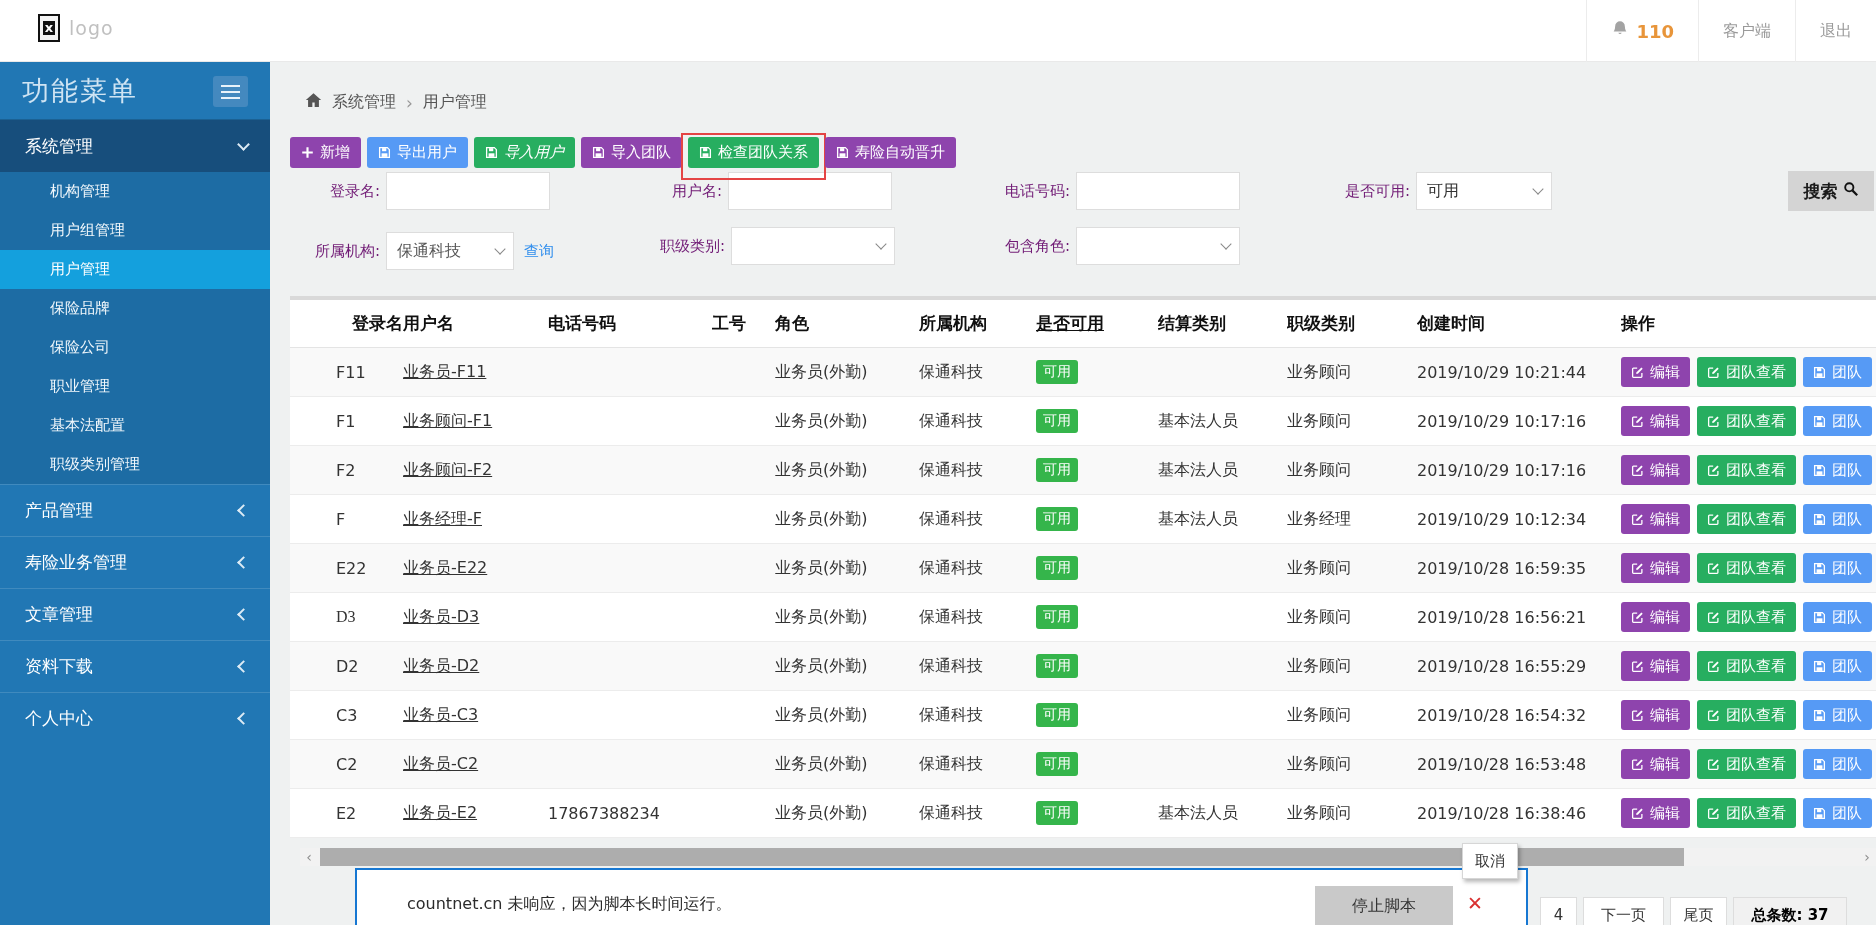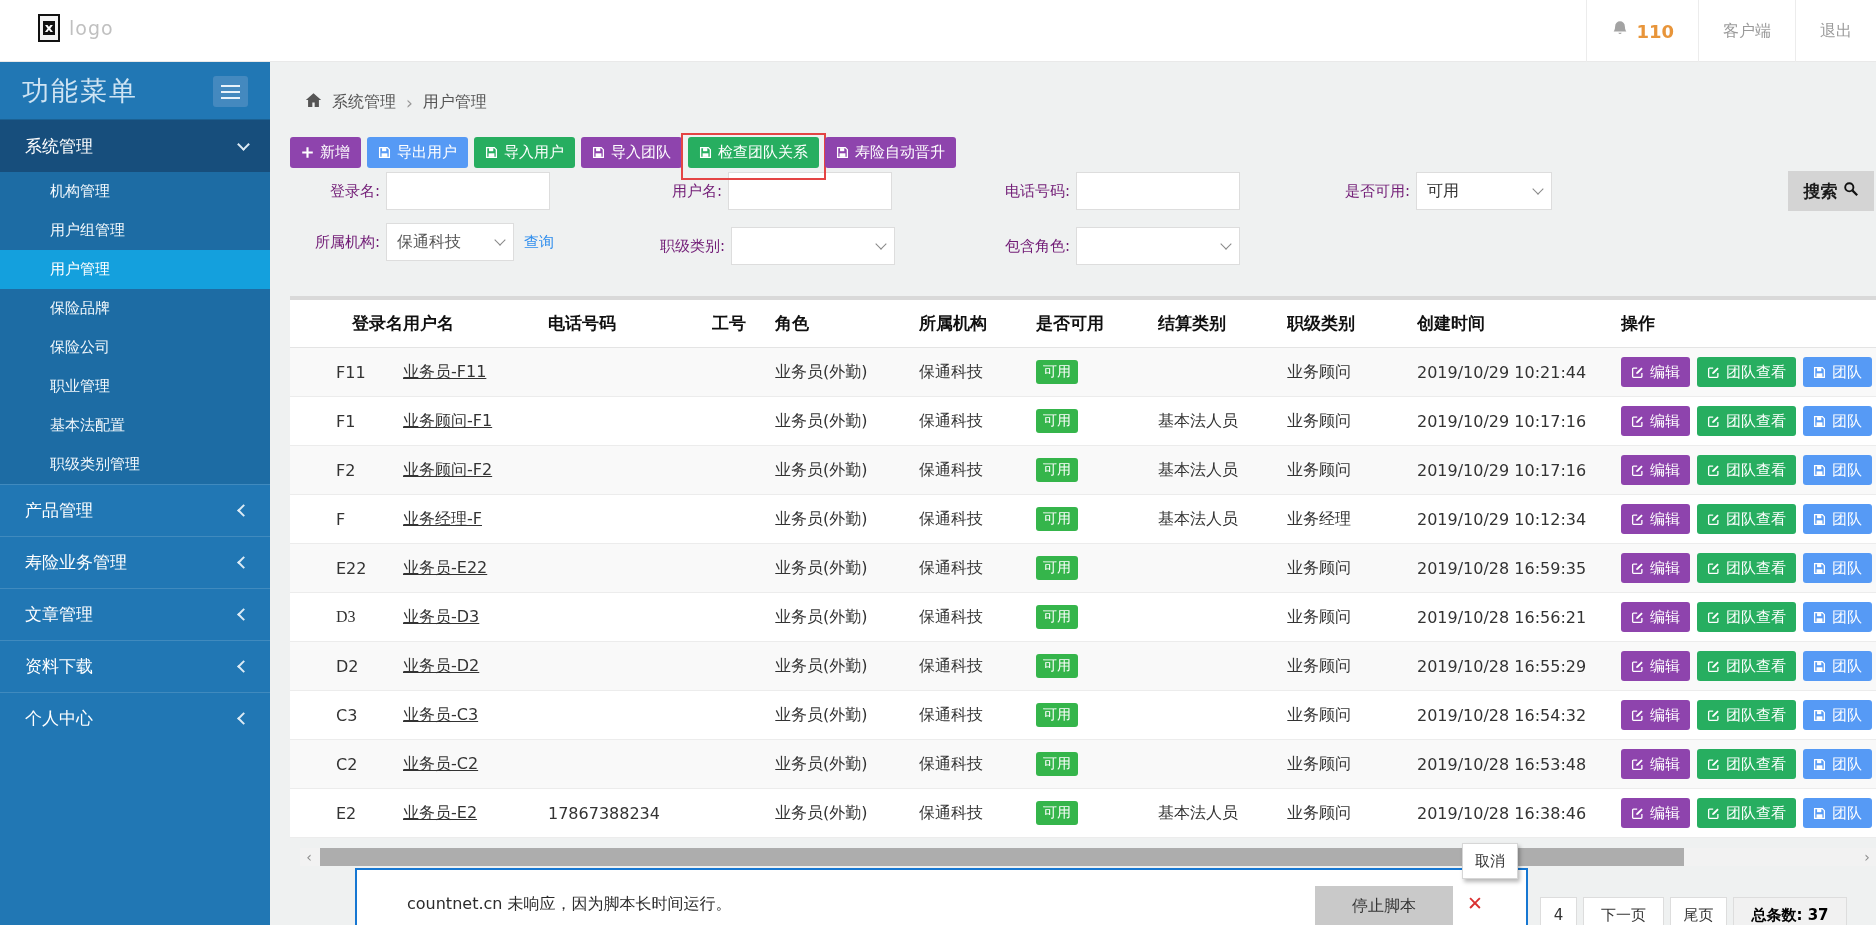--- a/index.html
+++ b/index.html
@@ -179,21 +179,21 @@
       <button class="tbtn" style="background: rgb(86, 154, 245);">
         <span style="display: inline-flex;">
           <svg viewBox="0 0 16 16" width="13" height="13">
             <path d="M2 2h9.5L14 4.5V14H2z" fill="none" stroke="#fff" stroke-width="1.6"></path>
             <rect x="5" y="2.6" width="5.2" height="3.8" fill="#fff"></rect>
             <rect x="4.4" y="9" width="7.2" height="4.4" fill="#fff"></rect>
           </svg>
         </span>
         <span>导出用户</span>
       </button>
-      <button class="tbtn" style="background: rgb(39, 174, 96);">
+      <button class="tbtn" style="background: rgb(39, 174, 96); font-style: italic;">
         <span style="display: inline-flex;">
           <svg viewBox="0 0 16 16" width="13" height="13">
             <path d="M2 2h9.5L14 4.5V14H2z" fill="none" stroke="#fff" stroke-width="1.6"></path>
             <rect x="5" y="2.6" width="5.2" height="3.8" fill="#fff"></rect>
             <rect x="4.4" y="9" width="7.2" height="4.4" fill="#fff"></rect>
           </svg>
         </span>
         <span>导入用户</span>
       </button>
       <button class="tbtn" style="background: rgb(142, 68, 173);">
@@ -251,21 +251,21 @@
   <button class="search-btn">
     <span>搜索</span>
     <span>
       <svg viewBox="0 0 16 16" width="16" height="16">
           <circle cx="6.3" cy="6.3" r="4.1" fill="none" stroke="#111" stroke-width="1.9"></circle>
           <path d="M9.6 9.6l4.6 4.6" stroke="#111" stroke-width="2.2"></path>
         </svg>
     </span>
   </button>
 
-  <div class="fgroup" style="left:315px; top:223px;">
+  <div class="fgroup" style="left:315px; top:232px;">
     <span class="flabel">所属机构:</span>
     <div class="fselect" style="width:128px;">
       <span>保通科技</span>
       <span class="chev2"></span>
     </div>
     <span class="query-link">查询</span>
   </div>
   <div class="fgroup" style="left:660px; top:227px;">
     <span class="flabel">职级类别:</span>
     <div class="fselect" style="width:164px;">
@@ -283,21 +283,21 @@
 
   <div class="table-wrap">
     <div class="tband"></div>
     <div class="trow head" id="thead">
         <div class="tcell" style="width: 113px; text-align: right;">登录名</div>
         <div class="tcell" style="width: 145px;">用户名</div>
         <div class="tcell" style="width: 164px;">电话号码</div>
         <div class="tcell" style="width: 63px;">工号</div>
         <div class="tcell" style="width: 144px;">角色</div>
         <div class="tcell" style="width: 117px;">所属机构</div>
-        <div class="tcell" style="width: 122px;">是否可用</div>
+        <div class="tcell" style="width: 122px; text-decoration: underline;">是否可用</div>
         <div class="tcell" style="width: 129px;">结算类别</div>
         <div class="tcell" style="width: 130px;">职级类别</div>
         <div class="tcell" style="width: 204px;">创建时间</div>
         <div class="tcell" style="width: 460px;">操作</div>
       </div>
     <div id="tbody">
         <div class="trow odd">
           <div class="tcell" style="width: 113px;">F11</div>
           <div class="tcell" style="width: 145px;"><span class="name-link">业务员-F11</span></div>
           <div class="tcell" style="width: 164px;"></div>

